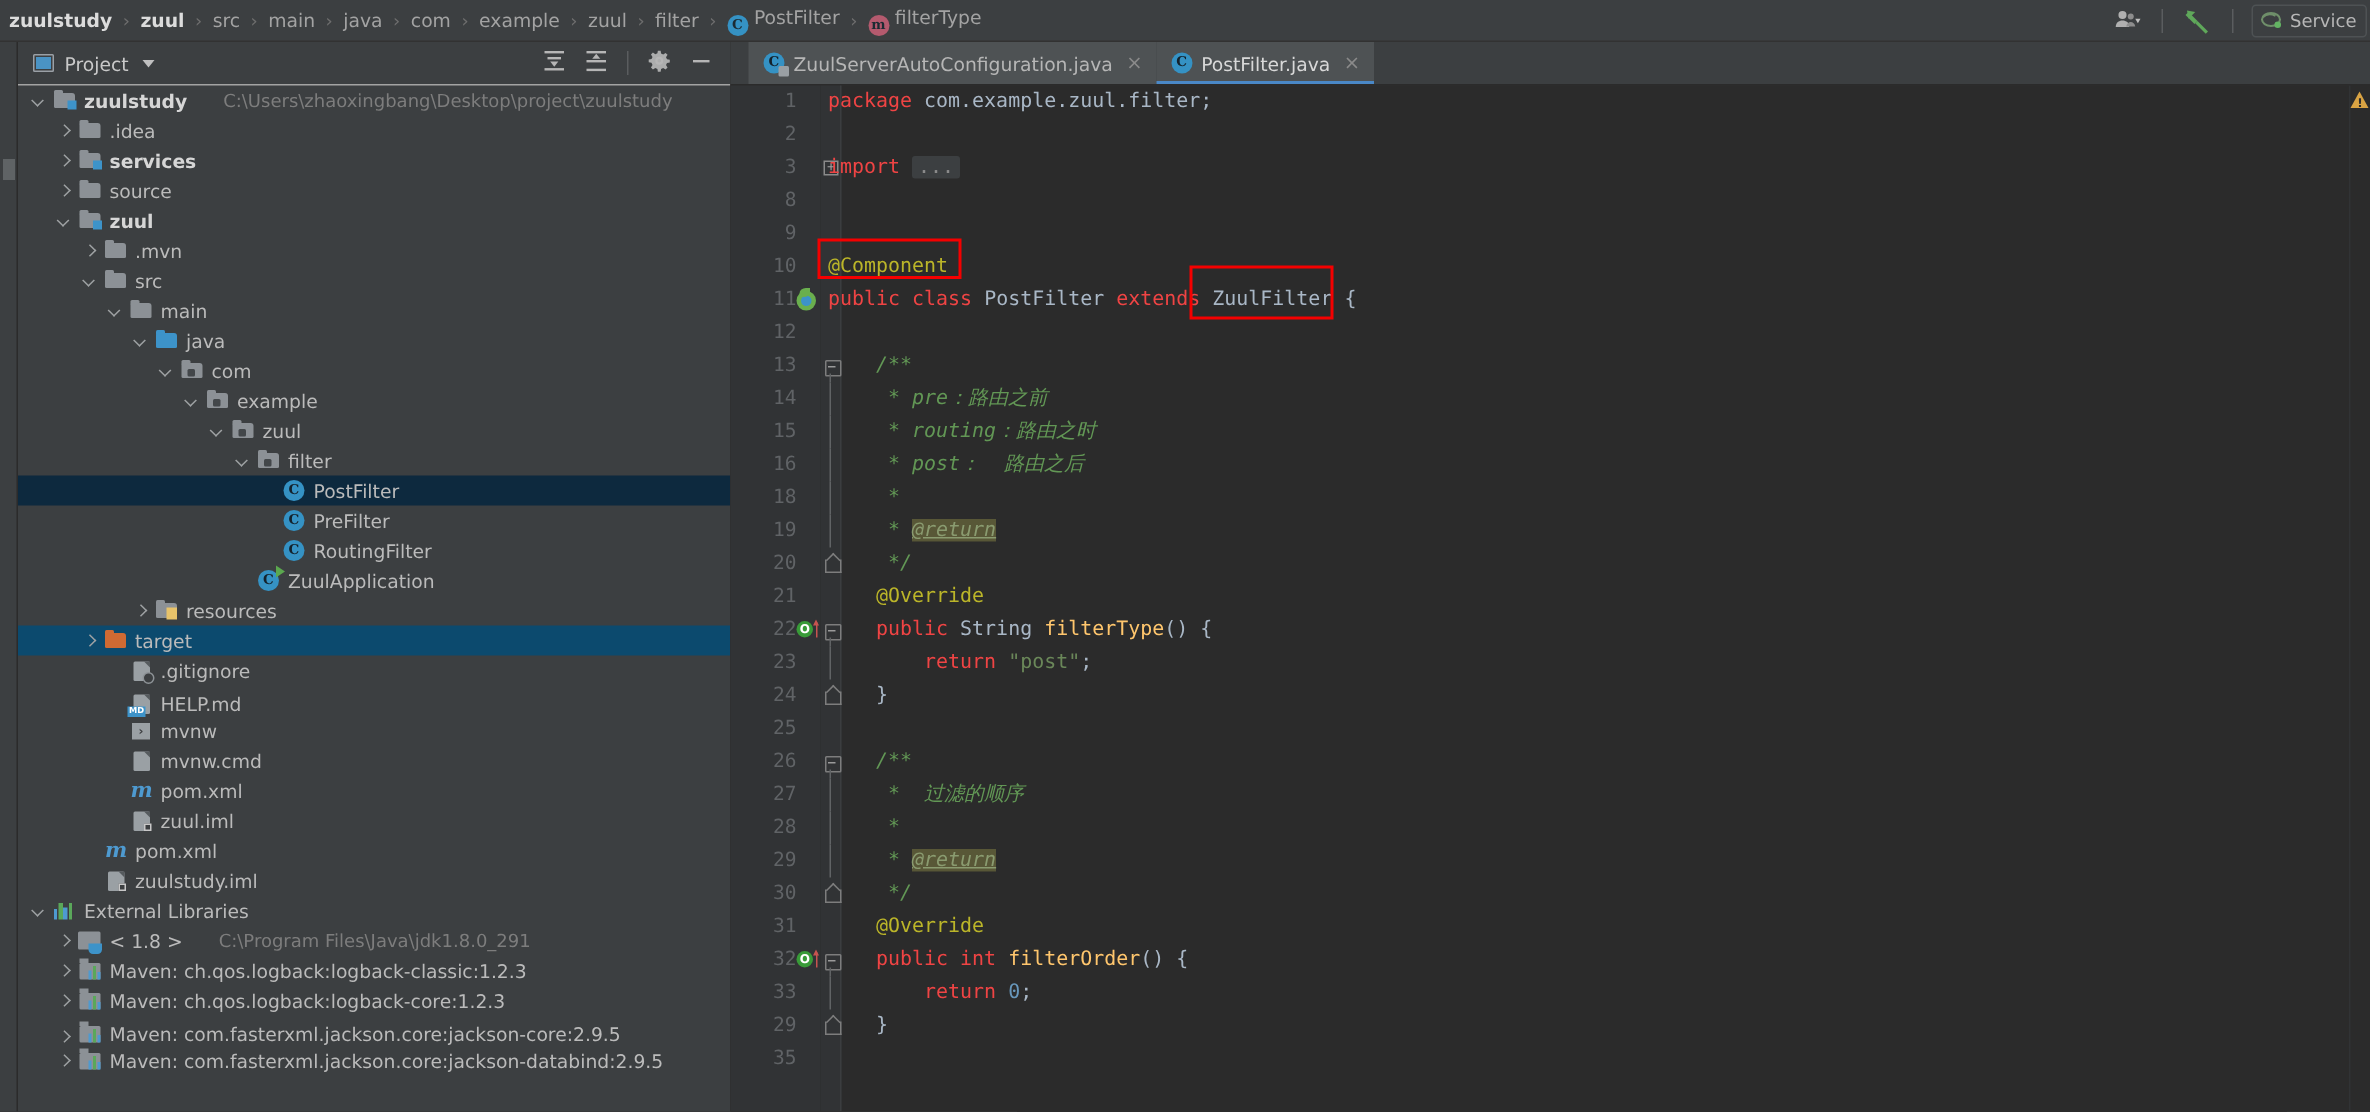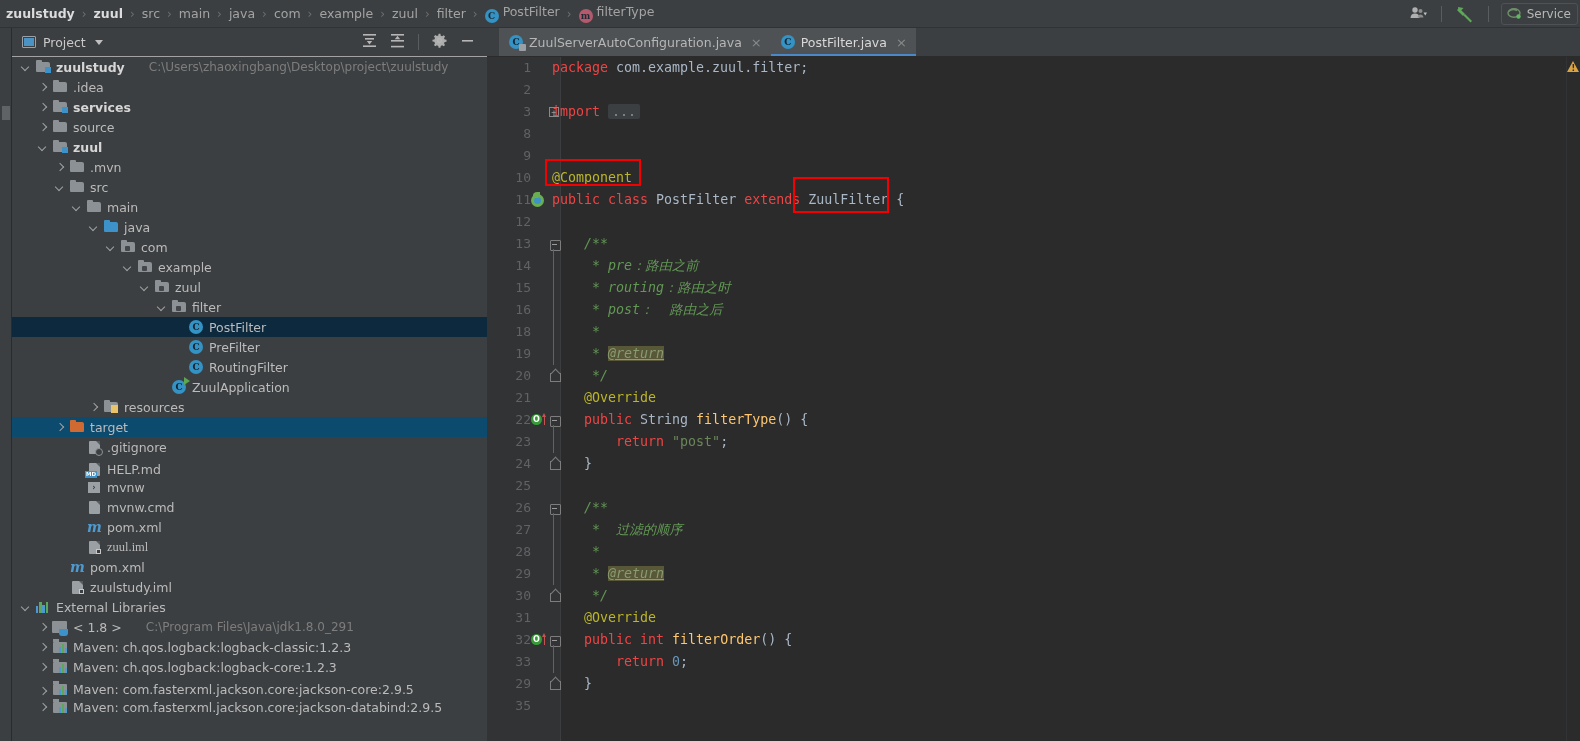--- a/index.html
+++ b/index.html
@@ -630,21 +630,21 @@
         <span class="tlabel">mvnw.cmd</span>
       </div>
       <div class="trow" style="padding-left: 59px;">
         <span class="arrow"></span>
         <span style="width: 4px; flex: 0 0 4px;"></span>
         <span class="ficon">
           <span class="m-icon">m</span>
         </span>
         <span class="tlabel">pom.xml</span>
       </div>
-      <div class="trow" style="padding-left: 59px; font-family: Liberation Serif, serif;">
+      <div class="trow" style="padding-left: 59px;">
         <span class="arrow"></span>
         <span style="width: 4px; flex: 0 0 4px;"></span>
         <span class="ficon">
           <span class="fileicon"></span>
           <span class="iml-dot"></span>
         </span>
         <span class="tlabel">zuul.iml</span>
       </div>
       <div class="trow" style="padding-left: 42px;">
         <span class="arrow"></span>

